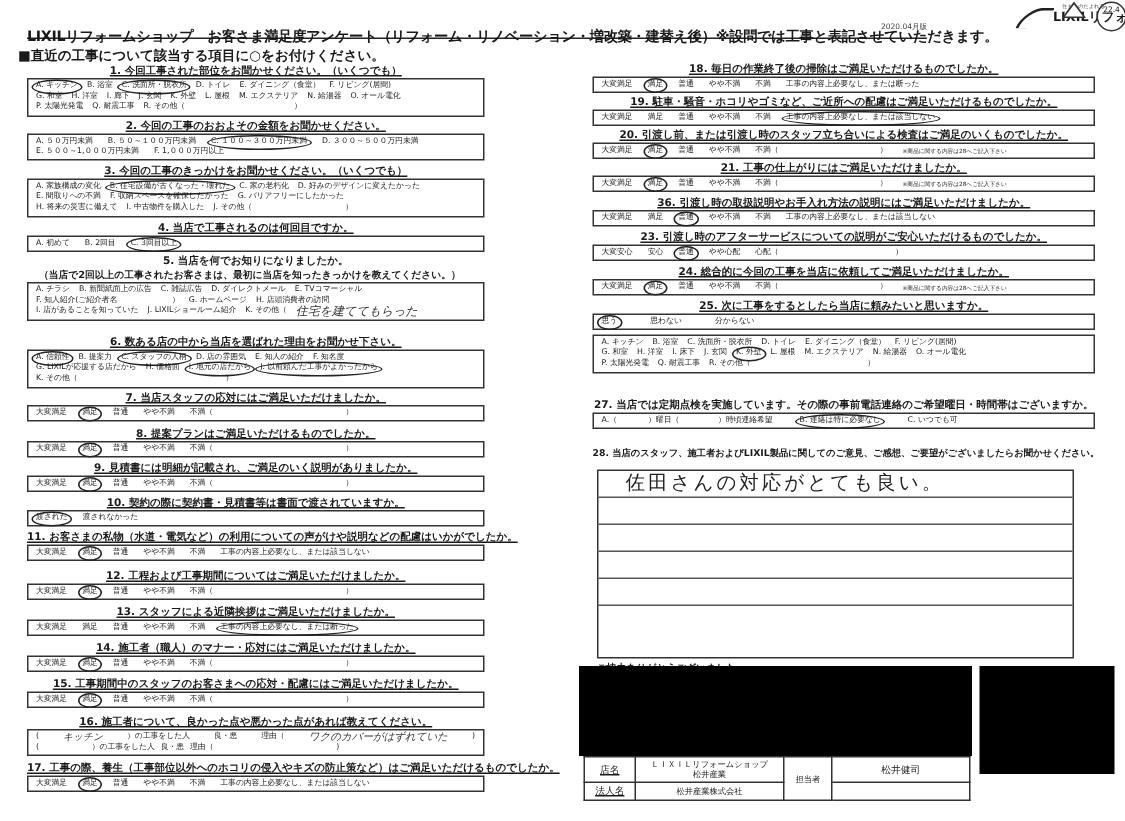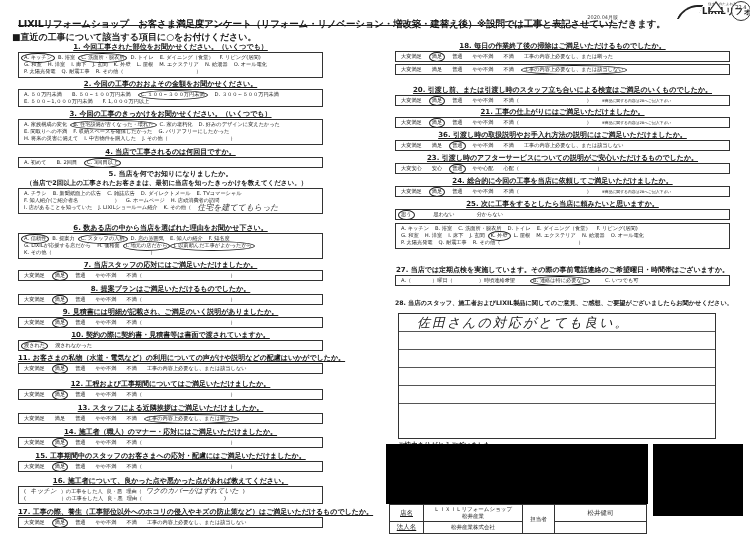--- a/index.html
+++ b/index.html
@@ -26,21 +26,21 @@
   .box { border: 1px solid #333; padding: 1px 5px; font-size: 5.2px; line-height: 7.2px; background: #fff; }
   .row { display: flex; white-space: nowrap; gap: 10px; }
   .row.wide { gap: 6px; text-align: center; }
   .opt { position: relative; display: inline-block; }
   .opt.circled::before { content: ""; position: absolute; left: -3px; top: -1.5px; right: -3px; bottom: -1.5px; border: 1px solid #222; border-radius: 50%; }
   .hand { font-family: "DejaVu Serif", serif; font-size: 8px; color: #333; font-style: italic; }
 
   .left-col { left: 18px; width: 305px; }
   .right-col { left: 395px; width: 335px; }
 
-  .comment-box { position: absolute; left: 398px; top: 313px; width: 318px; height: 126px; border: 1px solid #333; font-style: italic; }
+  .comment-box { position: absolute; left: 398px; top: 313px; width: 318px; height: 126px; border: 1px solid #333; }
   .comment-line { height: 18px; border-bottom: 1px solid #555; font-family: "DejaVu Serif", serif; font-size: 13px; padding-left: 18px; line-height: 18px; color: #222; letter-spacing: 2px; white-space: nowrap; }
   .comment-line:last-child { border-bottom: none; }
 
   .thanks { position: absolute; left: 398px; top: 441px; font-size: 6.5px; font-weight: bold; }
   .redact-a { position: absolute; left: 386px; top: 444px; width: 262px; height: 60px; background: #000; }
   .redact-b { position: absolute; left: 653px; top: 444px; width: 90px; height: 72px; background: #000; }
 
   .shop-table { position: absolute; left: 389px; top: 504px; width: 258px; border-collapse: collapse; font-size: 5.5px; }
   .shop-table td { border: 1px solid #333; text-align: center; vertical-align: middle; padding: 1px 2px; }
   .shop-table .lbl { width: 34px; font-size: 6.5px; text-decoration: underline; }
@@ -301,21 +301,21 @@
       <span class="opt">普通</span>
       <span class="opt">やや不満</span>
       <span class="opt">不満（　　　　　　　　　　　　　　　　　）</span>
     </div>
   </div>
 </div>
 
 <div class="q left-col" style="top:477px">
   <div class="q-label">16. 施工者について、良かった点や悪かった点があれば教えてください。</div>
   <div class="box">
-    <div class="row" style="gap:4px">
+    <div class="row" style="gap:16px">
       <span>(</span>
       <span class="hand" style="font-size:6.5px">キッチン</span>
       <span>）の工事をした人</span>
       <span>良・悪</span>
       <span>理由（</span>
       <span class="hand" style="font-size:7px">ワクのカバーがはずれていた</span>
       <span>)</span>
     </div>
     <div class="row" style="gap:4px">
       <span>(　　　　　　</span>
@@ -349,20 +349,21 @@
       <span class="opt circled">満足</span>
       <span class="opt">普通</span>
       <span class="opt">やや不満</span>
       <span class="opt">不満</span>
       <span class="opt">工事の内容上必要なし、または断った</span>
     </div>
   </div>
 </div>
 
 <div class="q right-col" style="top:64px">
+  <div class="q-label">19. 駐車・騒音・ホコリやゴミなど、ご近所への配慮はご満足いただけるものでしたか。</div>
   <div class="box">
     <div class="row">
       <span class="opt">大変満足</span>
       <span class="opt">満足</span>
       <span class="opt">普通</span>
       <span class="opt">やや不満</span>
       <span class="opt">不満</span>
       <span class="opt circled">工事の内容上必要なし、または該当しない</span>
     </div>
   </div>

